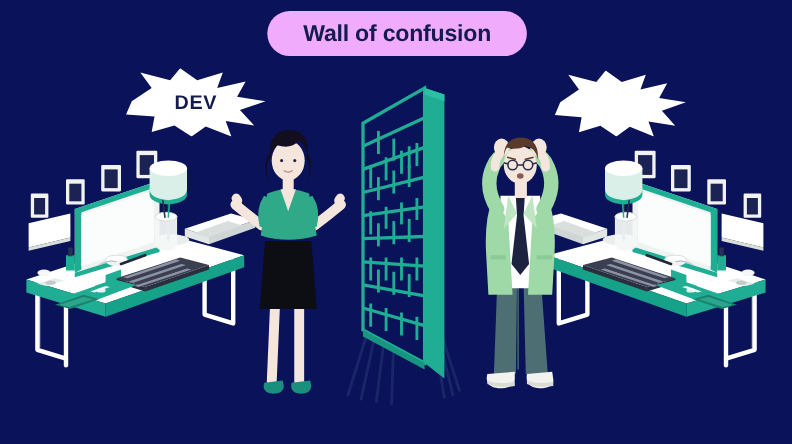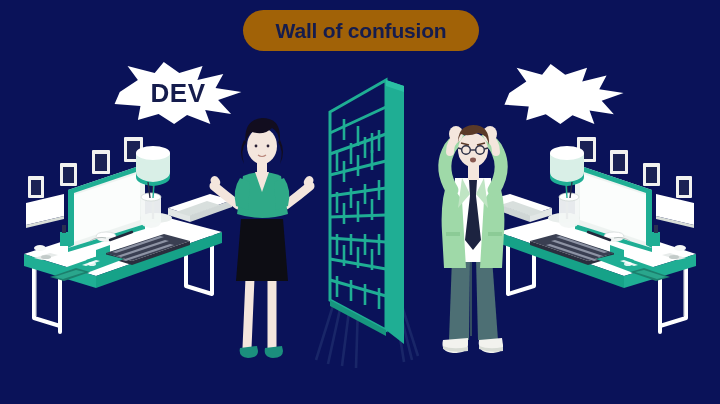--- a/index.html
+++ b/index.html
@@ -25,21 +25,21 @@
     width: 720px;
     height: 404px;
   }
   
   .title-pill {
     position: absolute;
     left: 243px;
     top: 10px;
     width: 236px;
     height: 41px;
-    background: #a16207;
+    background: #f0abfc;
     border-radius: 21px;
     display: flex;
     align-items: center;
     justify-content: center;
   }
   .title-pill .title-text {
     color: #151c4d;
     font-size: 21px;
     font-weight: bold;
     letter-spacing: -0.2px;
@@ -50,21 +50,21 @@
     position: absolute;
     display: flex;
     align-items: center;
     justify-content: center;
   }
   .burst .burst-text {
     position: relative;
     z-index: 2;
     color: #151c4d;
     font-weight: bold;
-    font-size: 26px;
+    font-size: 18px;
     font-family: "Liberation Sans", sans-serif;
     letter-spacing: 0.5px;
   }
   #burst-dev { left: 112px; top: 62px; width: 132px; height: 62px; }
   #burst-ops { left: 502px; top: 64px; width: 124px; height: 60px; }
   .burst svg { position: absolute; left: 0; top: 0; }
 </style>
 </head>
 <body>
 

